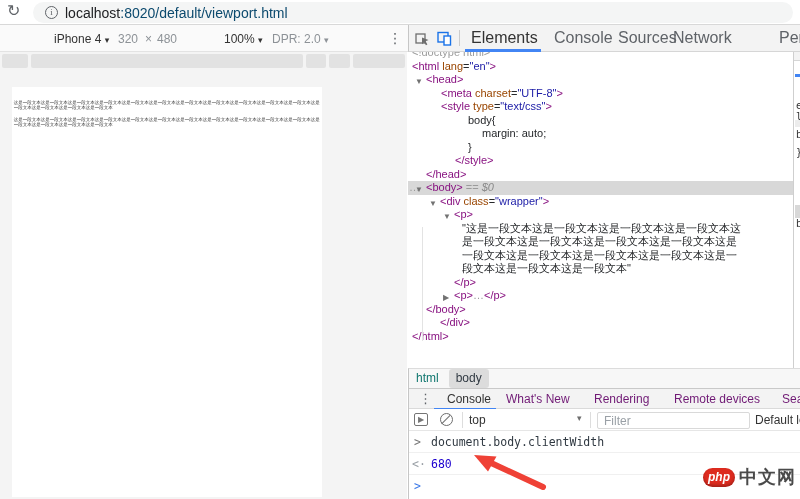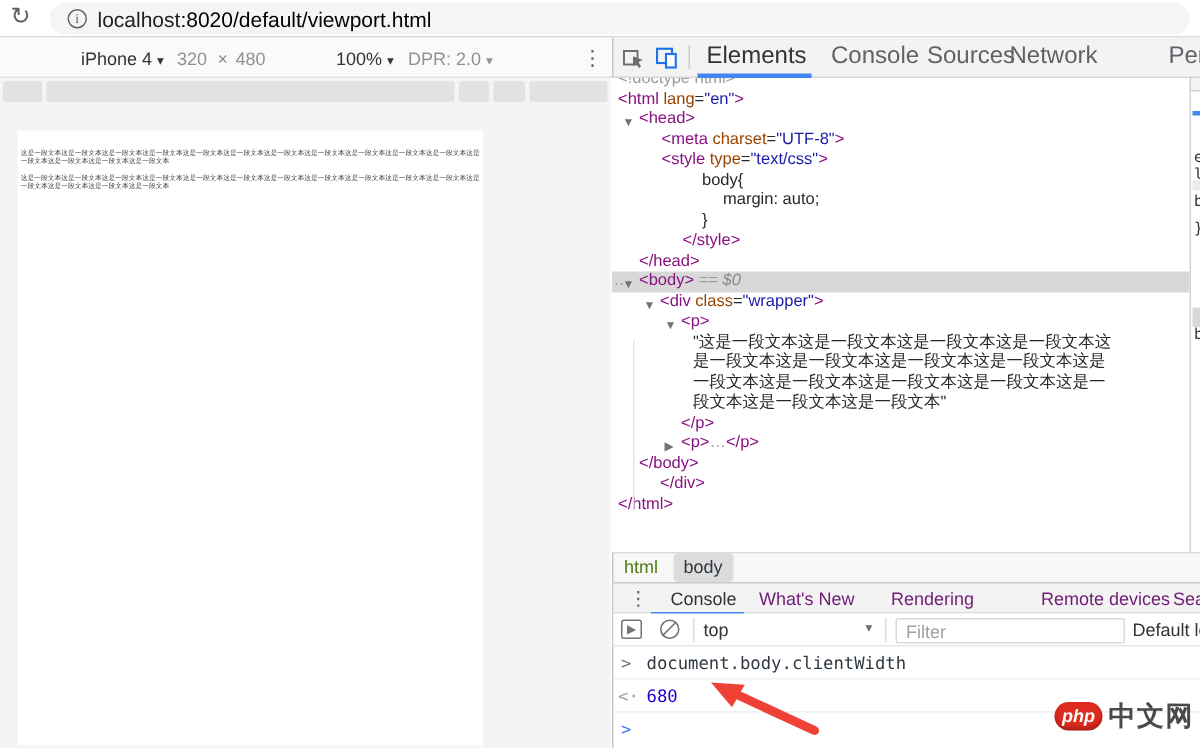--- a/index.html
+++ b/index.html
@@ -7,21 +7,21 @@
   #screen {
     position:relative; width:800px; height:499px; overflow:hidden;
     font-family:"Liberation Sans", sans-serif; background:#fff;
   }
   
   #browser-bar { position:absolute; left:0; top:0; width:800px; height:25px; background:#fff; border-bottom:1px solid #d8d8d8; }
   #reload-icon { position:absolute; left:7px; top:1px; font-size:16px; color:#5f6368; }
   #url-pill { position:absolute; left:33px; top:2px; width:760px; height:21px; background:#f4f5f5; border-radius:11px; }
   #info-icon { position:absolute; left:12px; top:4px; width:13px; height:13px; border:1.2px solid #5f6368; border-radius:50%; color:#5f6368; font-size:9px; line-height:11px; text-align:center; font-family:"Liberation Serif",serif; }
   #url-text { position:absolute; left:32px; top:3px; font-size:14px; color:#202124; white-space:nowrap; }
-  #url-text .path { color:#000000; }
+  #url-text .path { color:#0c4a6e; }
   
   #device-toolbar { position:absolute; left:0; top:25px; width:408px; height:27px; background:#fafafa; border-bottom:1px solid #e3e3e3; font-size:12px; color:#333; }
   .dt-item { position:absolute; top:7px; white-space:nowrap; }
   .grey { color:#8d9297; }
   .caret { font-size:9px; color:inherit; }
   #left-pane { position:absolute; left:0; top:52px; width:407px; height:447px; background:#f4f4f4; }
   .block-row { position:absolute; top:2px; height:14px; background:#e2e2e2; border-radius:2px; }
   #device-screen { position:absolute; left:12px; top:35px; width:310px; height:410px; background:#fff; overflow:hidden; }
   #device-content { width:689px; transform:scale(0.45); transform-origin:0 0; font-size:10px; line-height:12px; color:#3c3c3c; font-family:"Liberation Sans",sans-serif; }
   #device-content p { margin:13px 4px; }
@@ -43,21 +43,21 @@
   .tree-pre { position:absolute; left:1px; color:#9b9b9b; }
   .tok-t { color:#881280; } .tok-a { color:#994500; } .tok-v { color:#1a1aa6; }
   .tok-p { color:#26282b; } .tok-g { color:#9b9b9b; } .tok-gi { color:#8a8a8a; font-style:italic; }
   #tree-guide { position:absolute; left:14px; top:175px; height:114px; border-left:1px solid #e3e3e3; }
   
   #styles-sliver { position:absolute; left:793px; top:52px; width:7px; height:316px; background:#fff; border-left:1px solid #cfcfcf; overflow:hidden; }
   .sliver-band { position:absolute; left:1px; width:6px; }
   .sliver-frag { position:absolute; left:2px; font-family:"DejaVu Sans Mono",monospace; font-size:10px; color:#333; }
   
   #breadcrumb-bar { position:absolute; left:408px; top:368px; width:392px; height:20px; background:#f7f7f7; border-top:1px solid #dcdcdc; border-left:1px solid #c6c6c6; font-size:12px; line-height:19px; }
-  .crumb { display:inline-block; padding:0 7px; color:#4d7c0f; }
+  .crumb { display:inline-block; padding:0 7px; color:#0f766e; }
   .crumb.selected { background:#dcdcdc; border-radius:3px; color:#303942; margin-left:3px; }
   
   #drawer { position:absolute; left:408px; top:388px; width:392px; height:111px; background:#fff; border-left:1px solid #c6c6c6; }
   #drawer-tabbar { position:absolute; left:0; top:0; width:392px; height:21px; background:#f3f3f3; border-top:1px solid #c9c9c9; border-bottom:1px solid #dadada; }
   .drtab { position:absolute; top:0; line-height:20px; font-size:12px; color:#701a75; white-space:nowrap; }
   .drtab.active { color:#333; }
   #console-underline { position:absolute; left:25px; top:19px; width:62px; height:2px; background:#4285f4; }
   #drawer-menu-icon { position:absolute; left:10px; top:2px; font-size:13px; color:#5f6368; }
   #console-toolbar { position:absolute; left:0; top:21px; width:392px; height:22px; background:#fff; border-bottom:1px solid #e6e6e6; }
   #exec-icon { position:absolute; left:5px; top:4px; width:14px; height:13px; border:1px solid #757575; border-radius:2px; color:#757575; font-size:8px; line-height:11px; text-align:center; }
@@ -176,21 +176,21 @@
 
   <div id="breadcrumb-bar"><span class="crumb">html</span><span class="crumb selected">body</span></div>
 
   <div id="drawer">
     <div id="drawer-tabbar">
       <span id="drawer-menu-icon">⋮</span>
       <div id="console-underline"></div>
     <span class="drtab active" style="left: 38px;">Console</span>
         <span class="drtab" style="left: 97px;">What's New</span>
         <span class="drtab" style="left: 185px;">Rendering</span>
-        <span class="drtab" style="left: 265px; margin-left: 20px;">Remote devices</span>
+        <span class="drtab" style="left: 265px;">Remote devices</span>
         <span class="drtab" style="left: 373px;">Sea</span>
       </div>
     <div id="console-toolbar">
       <span id="exec-icon">▶</span>
       <span id="clear-icon"></span>
       <div class="vsep" style="left:53px"></div>
       <span id="context-label">top</span>
       <span id="context-caret">▾</span>
       <div class="vsep" style="left:181px"></div>
       <input id="filter-input" placeholder="Filter" style="">

